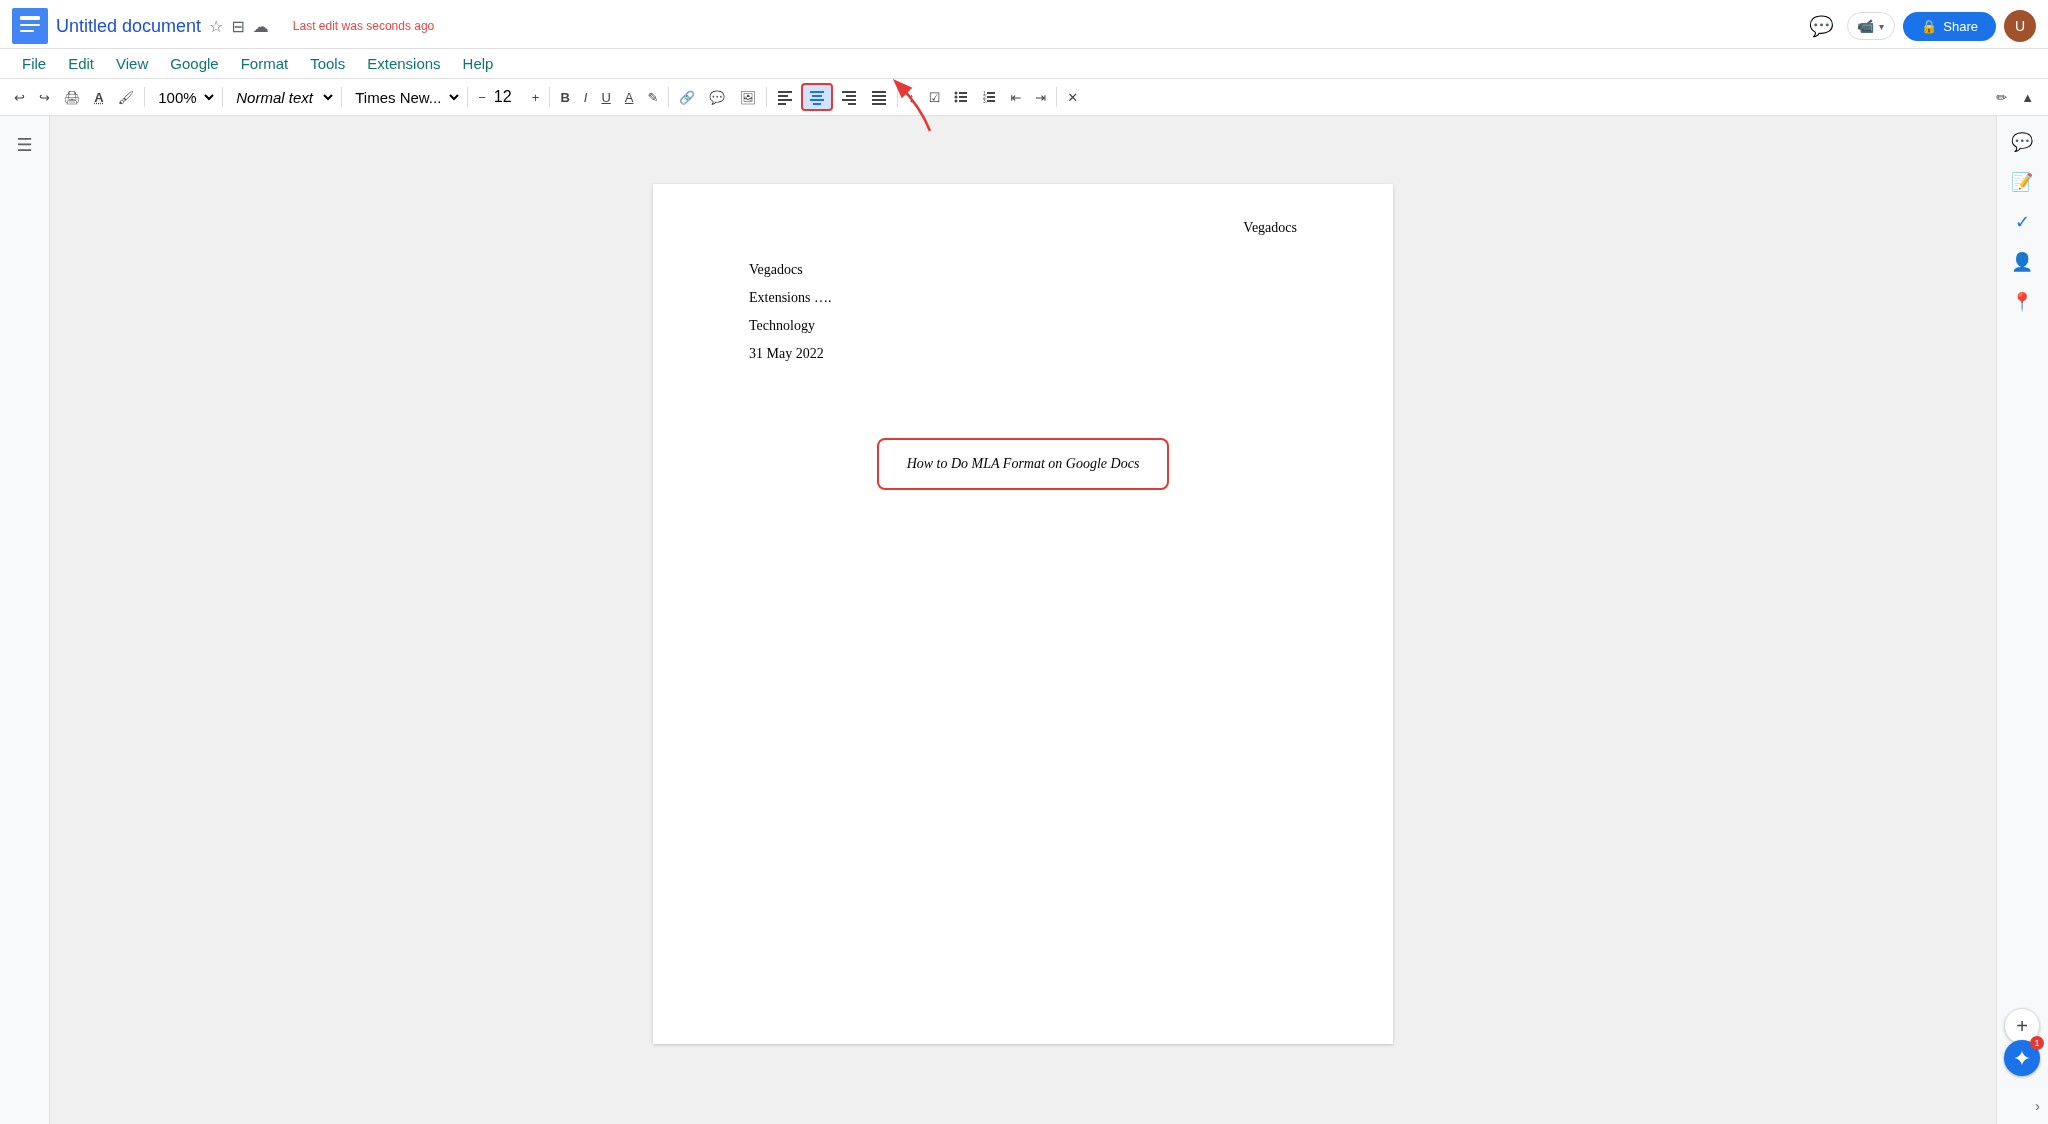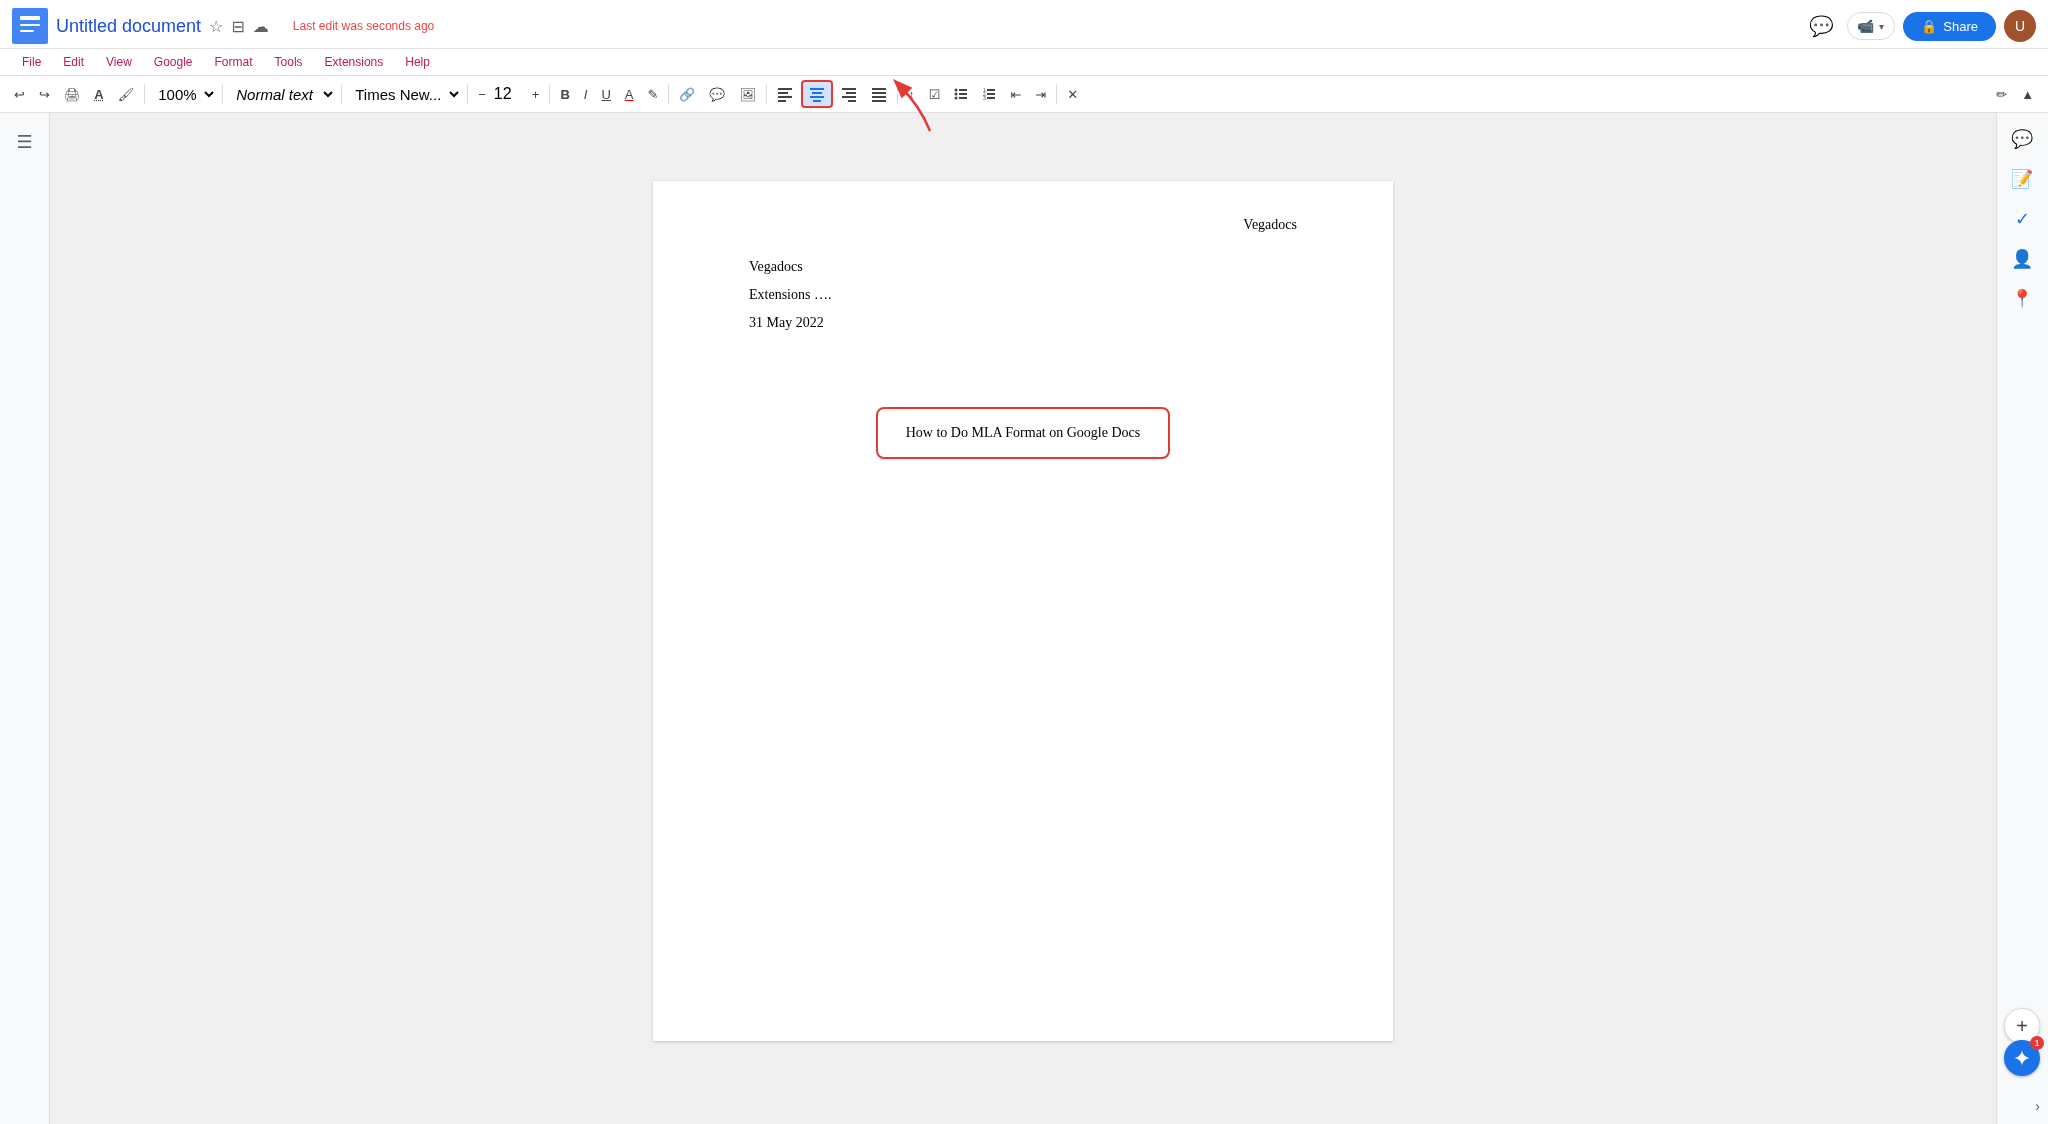--- a/index.html
+++ b/index.html
@@ -22,22 +22,22 @@
     .menu-bar {
       background: #fff;
       display: flex;
       align-items: center;
       padding: 2px 12px;
       gap: 2px;
       border-bottom: 1px solid #e0e0e0;
     }
     .menu-item {
       padding: 4px 10px;
-      font-size: 12px;
-      color: #be185d;
+      font-size: 15px;
+      color: #0f766e;
       cursor: pointer;
       border-radius: 4px;
     }
 
     
     .toolbar {
       background: #fff;
       display: flex;
       align-items: center;
       padding: 4px 8px;
@@ -139,20 +139,21 @@
       display: inline-block;
       margin-top: 30px;
       font-family: 'Times New Roman', serif;
       font-size: 14px;
     }
 
     .center-wrapper {
       display: flex;
       justify-content: center;
       margin-top: 40px;
+      font-style: italic;
     }
 
     
     .right-sidebar {
       width: 52px;
       background: #f8f9fa;
       display: flex;
       flex-direction: column;
       align-items: center;
       padding-top: 8px;
@@ -433,20 +434,23 @@
       </div>
 
       <div class="doc-content">
         <div class="doc-line">
           <span>Vegadocs</span>
         </div>
         <div class="doc-line">
           <span>Extensions ….</span>
         </div>
         <div class="doc-line">
+          <span>Technology</span>
+        </div>
+        <div class="doc-line">
           <span>31 May 2022</span>
         </div>
 
         <div class="center-wrapper">
           <span class="centered-title">How to Do MLA Format on Google Docs</span>
         </div>
       </div>
     </div>
 
     <div style="position:fixed;top:76px;left:870px;pointer-events:none;z-index:100;">

